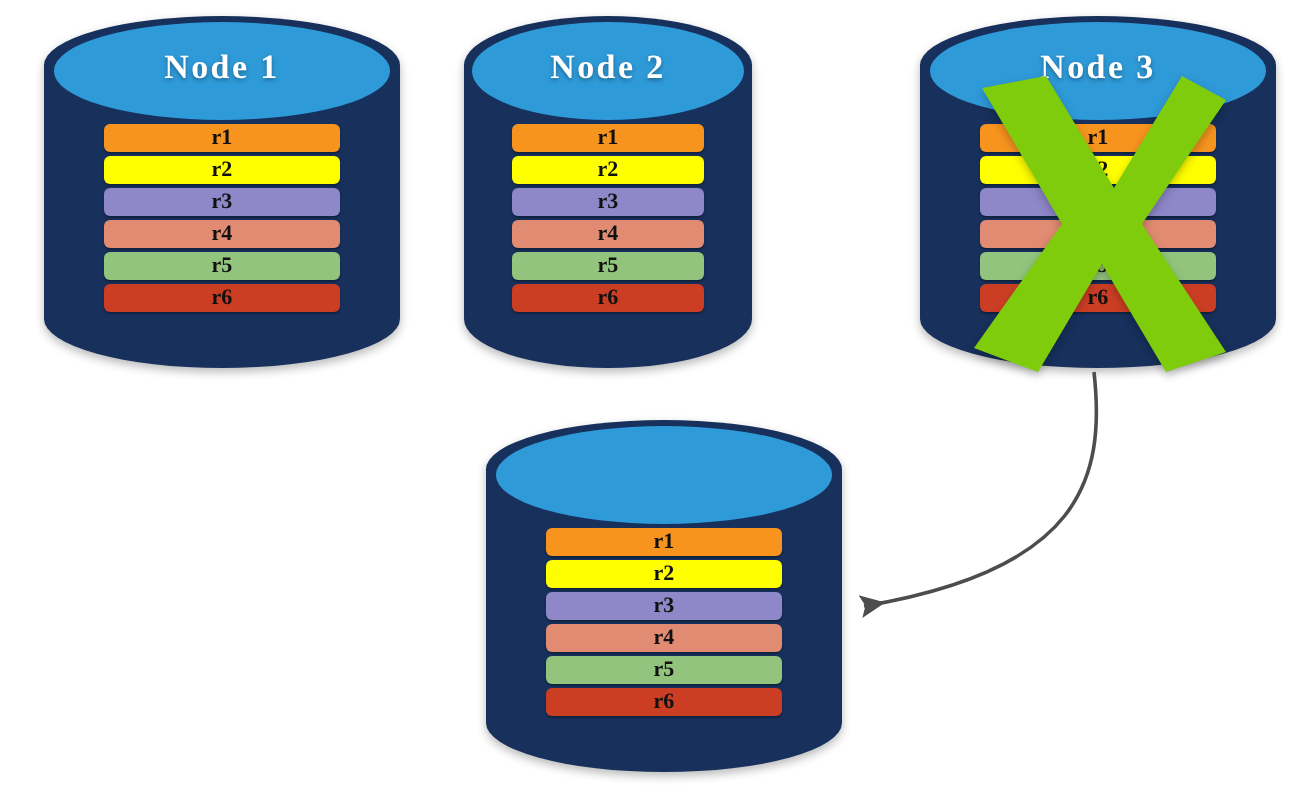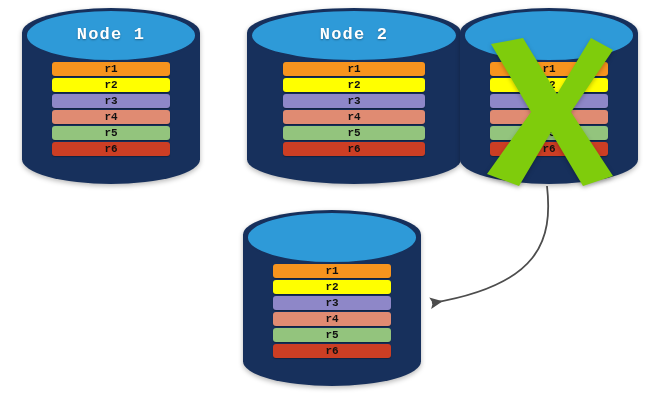--- a/index.html
+++ b/index.html
@@ -6,21 +6,21 @@
     margin: 0;
     padding: 0;
     background: #ffffff;
   }
   #canvas {
     position: relative;
     width: 646px;
     height: 402px;
     background: #ffffff;
     overflow: hidden;
-    font-family: Liberation Mono, monospace;
+    font-family: Liberation Serif, serif;
   }
 
   
   .node {
     position: absolute;
   }
   .cyl-body {
     position: absolute;
     left: 0;
     top: 0;
@@ -105,37 +105,38 @@
     <div class="rows">
       <div class="row" style="background:#f7941e;">r1</div>
       <div class="row" style="background:#ffff00;">r2</div>
       <div class="row" style="background:#8e87c8;">r3</div>
       <div class="row" style="background:#e08b72;">r4</div>
       <div class="row" style="background:#93c47d;">r5</div>
       <div class="row" style="background:#cc3e24;">r6</div>
     </div>
   </div>
 
-  <div class="node" style="left:247px; top:8px; width:214px; height:176px;">
+  <div class="node" style="left:232px; top:8px; width:144px; height:176px;">
     <div class="cyl-body"></div>
     <div class="cyl-top"></div>
     <div class="cyl-title">Node  2</div>
     <div class="rows">
       <div class="row" style="background:#f7941e;">r1</div>
       <div class="row" style="background:#ffff00;">r2</div>
       <div class="row" style="background:#8e87c8;">r3</div>
       <div class="row" style="background:#e08b72;">r4</div>
       <div class="row" style="background:#93c47d;">r5</div>
       <div class="row" style="background:#cc3e24;">r6</div>
     </div>
   </div>
 
   <div class="node" style="left:460px; top:8px; width:178px; height:176px;">
     <div class="cyl-body"></div>
     <div class="cyl-top"></div>
+    <div class="cyl-title">Node  3</div>
     <div class="rows">
       <div class="row" style="background:#f7941e;">r1</div>
       <div class="row" style="background:#ffff00;">r2</div>
       <div class="row" style="background:#8e87c8;">r3</div>
       <div class="row" style="background:#e08b72;">r4</div>
       <div class="row" style="background:#93c47d;">r5</div>
       <div class="row" style="background:#cc3e24;">r6</div>
     </div>
   </div>
 

